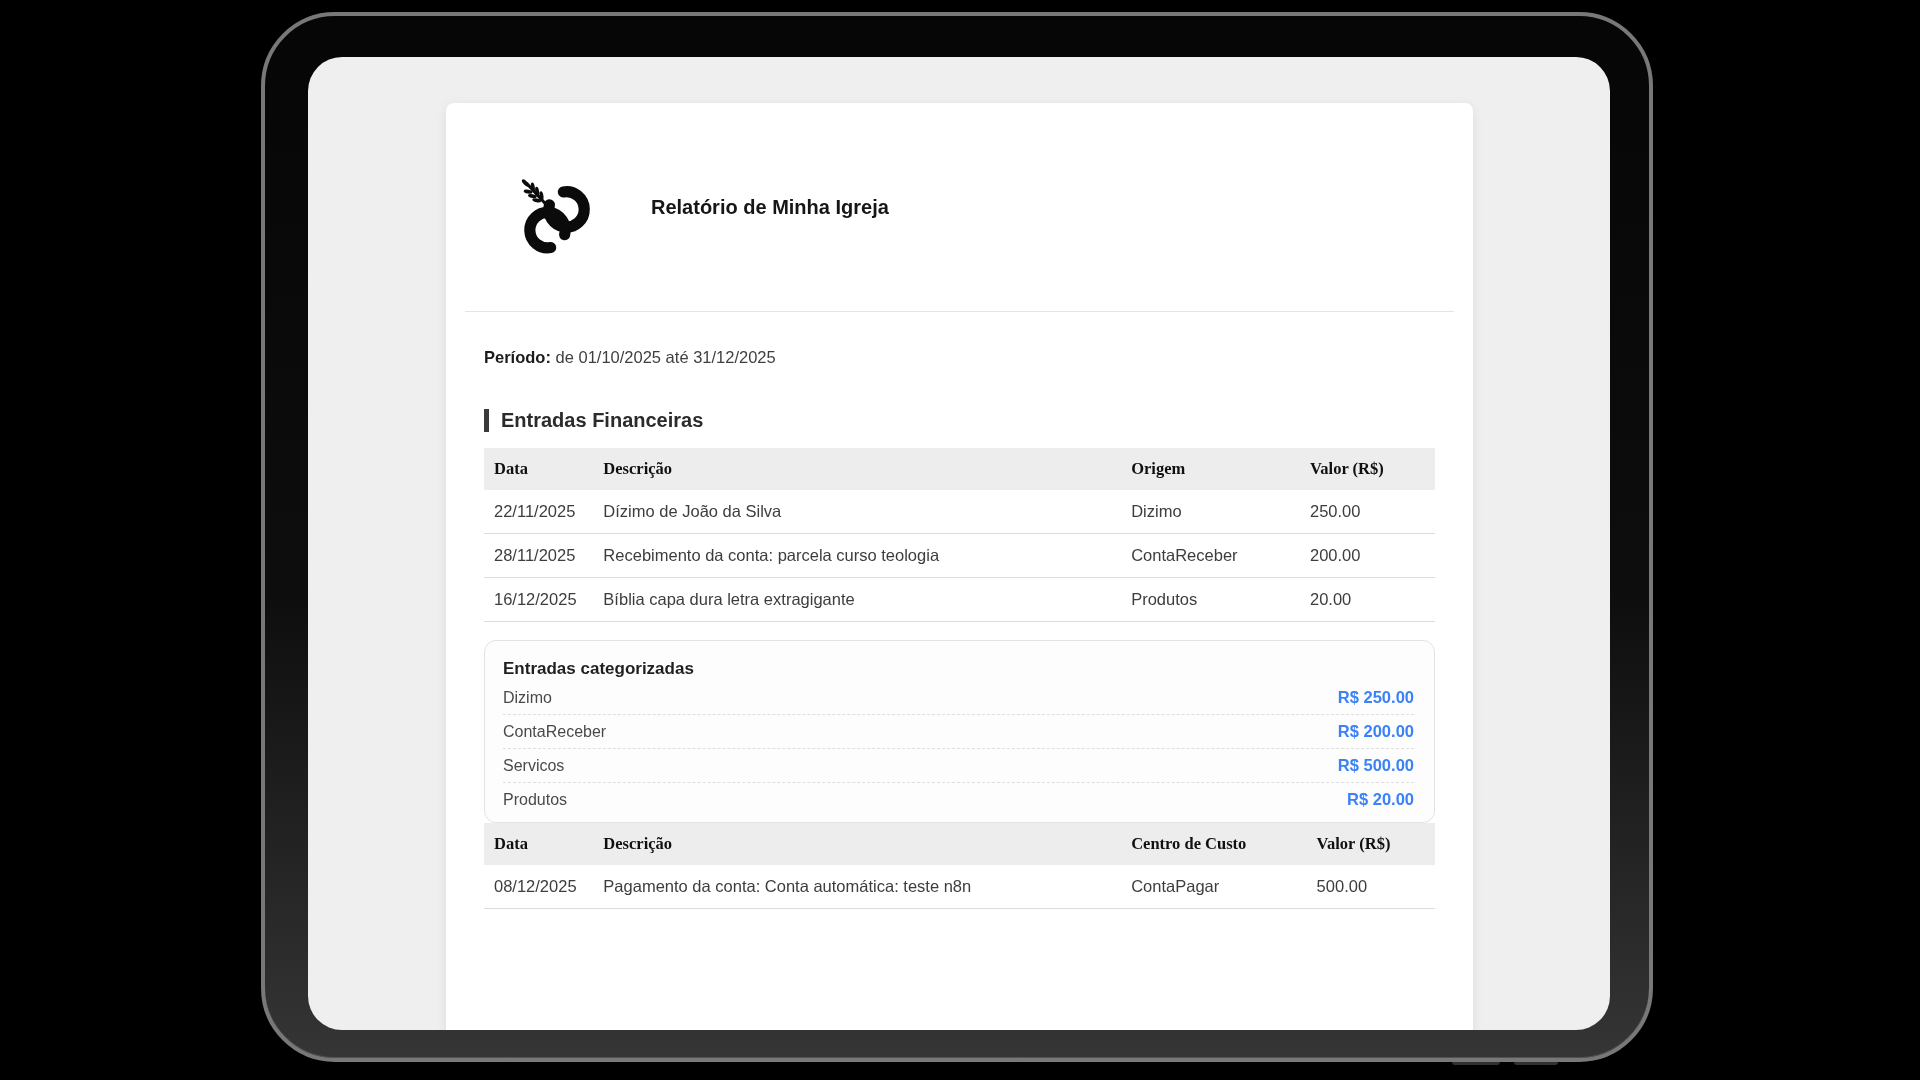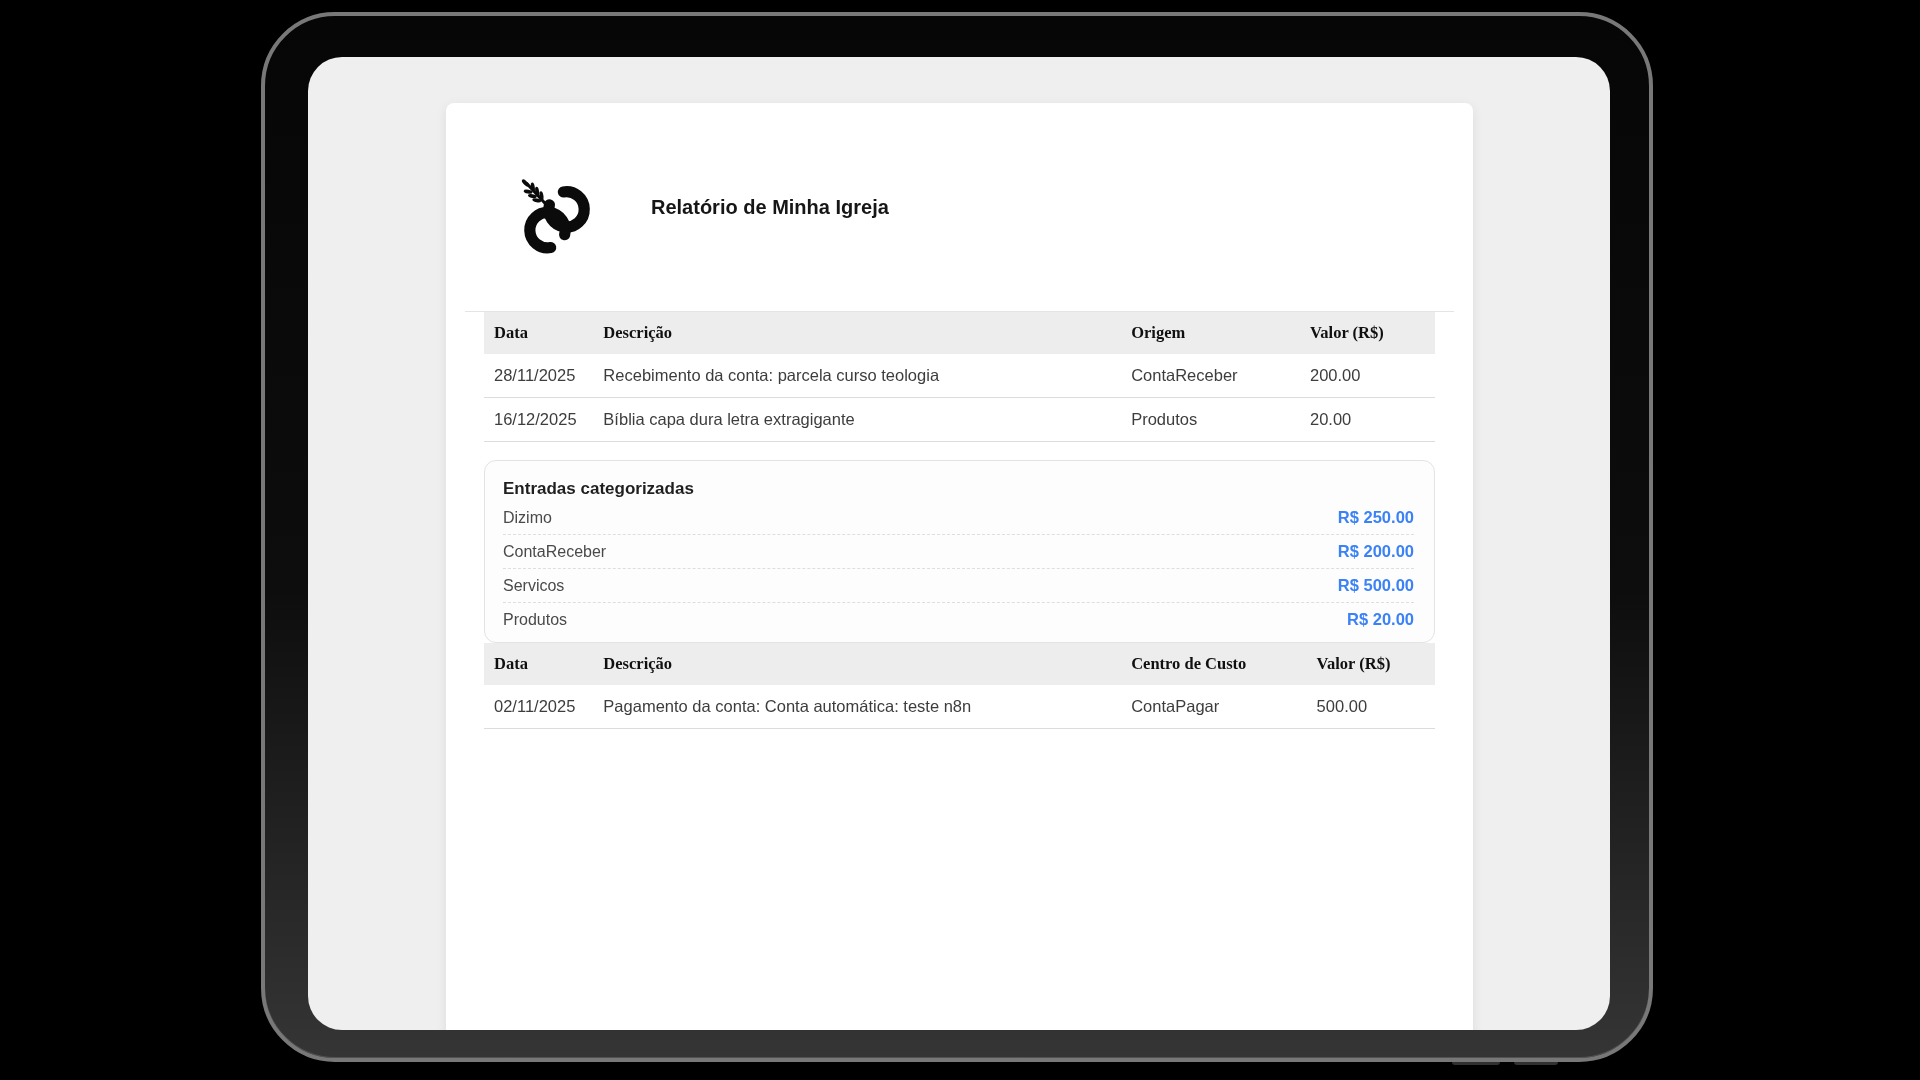--- a/index.html
+++ b/index.html
@@ -141,39 +141,47 @@
             </g>
           </svg>
         </div>
         <div class="head-text">
           <h1 class="doc-title">Relatório de Minha Igreja</h1>
         </div>
       </header>
 
       <hr class="doc-divider">
 
-
+      <p class="period-line"><strong>Período:</strong> <span>de 01/10/2025 até 31/12/2025</span></p>
+
+      <h2 class="section-title">Entradas Financeiras</h2>
 
       <table class="data-table">
         <colgroup>
           <col style="width:11.5%">
             <col style="width:55.5%">
             <col style="width:18.8%">
             <col style="width:14.2%">
         </colgroup>
         <thead>
           <tr>
             <th>Data</th>
             <th>Descrição</th>
             <th>Origem</th>
             <th>Valor (R$)</th>
           </tr>
         </thead>
         <tbody>
           <tr>
+            <td>22/11/2025</td>
+            <td>Dízimo de João da Silva</td>
+            <td>Dizimo</td>
+            <td>250.00</td>
+          </tr>
+          <tr>
             <td>28/11/2025</td>
             <td>Recebimento da conta: parcela curso teologia</td>
             <td>ContaReceber</td>
             <td>200.00</td>
           </tr>
           <tr>
             <td>16/12/2025</td>
             <td>Bíblia capa dura letra extragigante</td>
             <td>Produtos</td>
             <td>20.00</td>
@@ -212,21 +220,21 @@
         <thead>
           <tr>
             <th>Data</th>
             <th>Descrição</th>
             <th>Centro de Custo</th>
             <th>Valor (R$)</th>
           </tr>
         </thead>
         <tbody>
           <tr>
-            <td>02/11/2025</td>
+            <td>08/12/2025</td>
             <td>Pagamento da conta: Conta automática: teste n8n</td>
             <td>ContaPagar</td>
             <td>500.00</td>
           </tr>
         </tbody>
       </table>
 
     </div>
   </div>
 </div>

